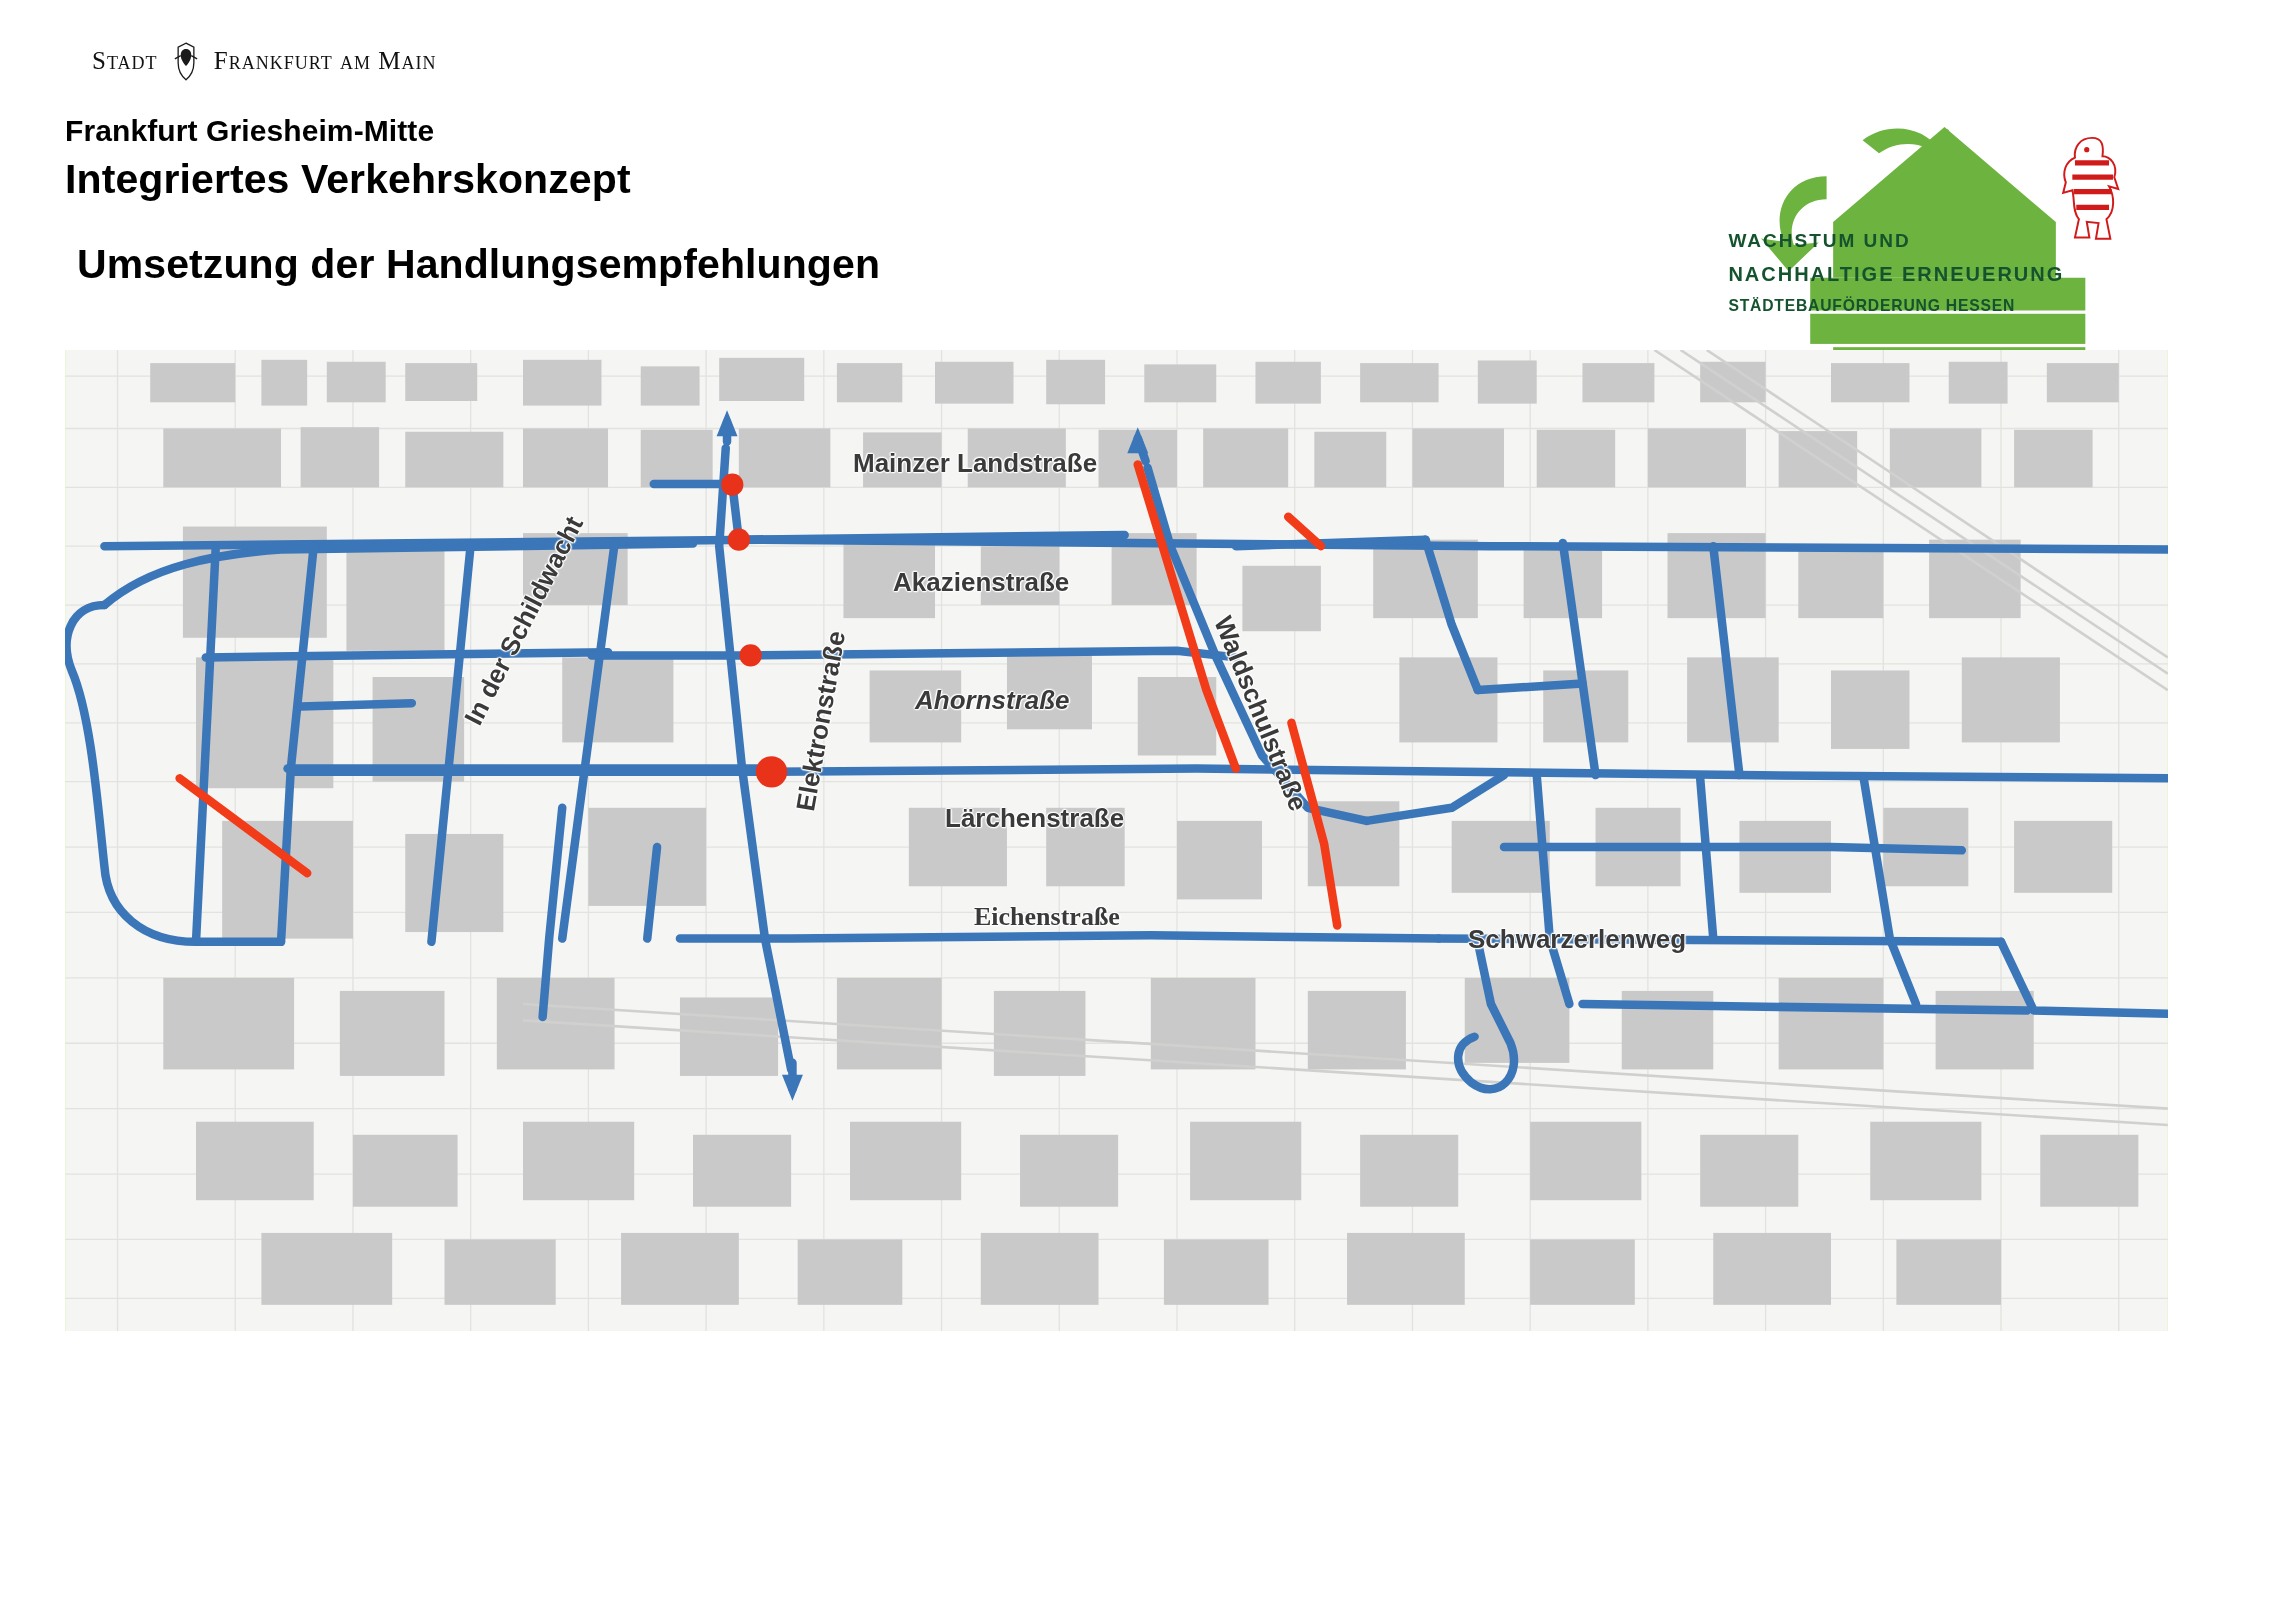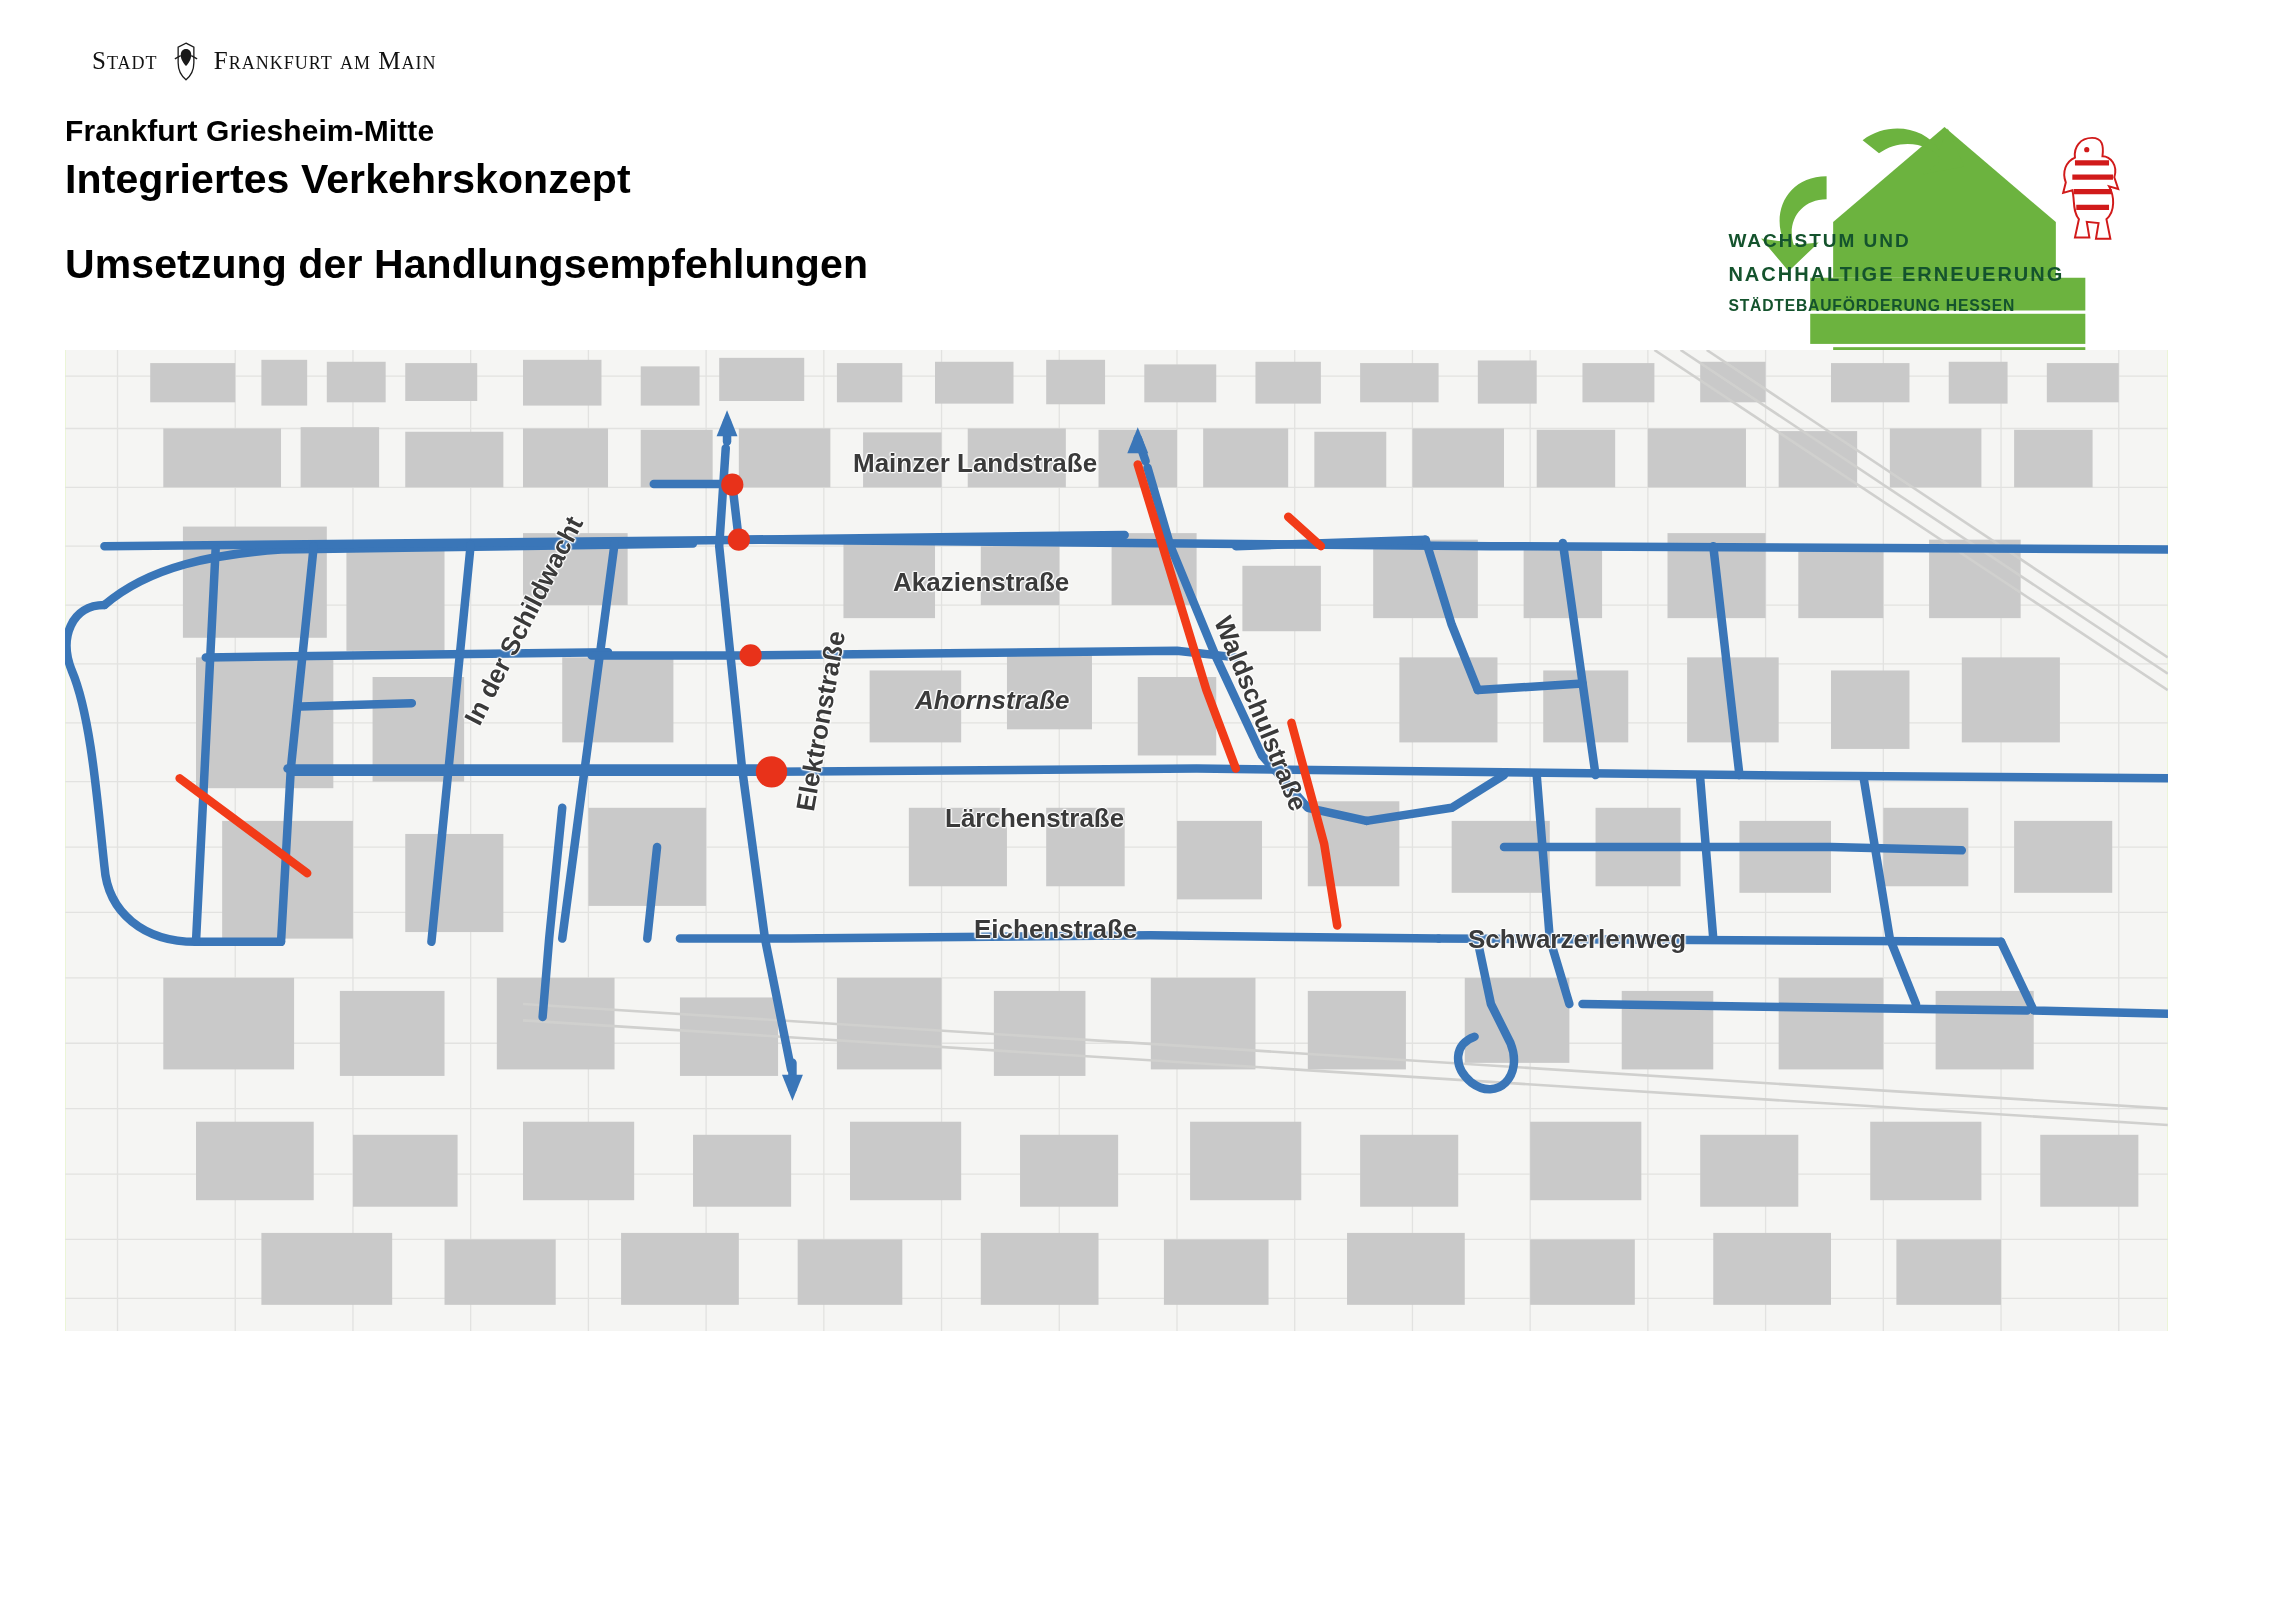--- a/index.html
+++ b/index.html
@@ -10,21 +10,21 @@
   #city-logo{position:absolute;left:92px;top:38px;width:425px;height:46px;display:flex;align-items:center;gap:9.2px;}
   #city-logo .eagle{width:38px;height:41px;position:relative;}
   #city-logo .eagle svg{width:38px;height:41px;display:block;}
   #city-logo .word1,#city-logo .word2{font-family:"Liberation Serif",serif;font-size:22px;letter-spacing:1px;color:#111;white-space:nowrap;}
   #city-logo .word1{font-variant:small-caps;font-size:25px;}
   #city-logo .word2{font-variant:small-caps;font-size:25px;}
 
   #title-block{position:absolute;left:65px;top:114px;}
   #subtitle-small{font-size:30px;font-weight:bold;letter-spacing:0.1px;margin:0 0 7.9px 0;}
   #title-main{font-size:41px;font-weight:bold;margin:0 0 38px 0;letter-spacing:0.1px;}
-  #title-second{font-size:41px;font-weight:bold;margin:0;letter-spacing:0.1px;text-align:center;}
+  #title-second{font-size:41px;font-weight:bold;margin:12px;letter-spacing:0.1px;text-align:center;}
 
   
   #programme-logo{position:absolute;right:141px;top:114px;width:406px;height:275px;}
   #prog-green{position:absolute;left:0;top:0;width:393px;height:262px;}
   #prog-text1,#prog-text2,#prog-text3{position:absolute;color:#14532d;font-weight:bold;letter-spacing:2px;text-align:left;width:100%;}
   #prog-text1{top:116px;font-size:19px;left:-19.6px;}
   #prog-text2{top:149px;font-size:20px;left:-19.6px;}
   #prog-text3{top:183px;font-size:15.7px;left:-19.6px;letter-spacing:0.8px;}
 
   
@@ -287,21 +287,21 @@
       <polygon points="1012,92 996,132 1028,132"></polygon>
       <polygon points="1640,118 1624,158 1656,158"></polygon>
       <polygon points="1112,1148 1096,1108 1128,1108"></polygon>
     </g>
   </svg>
 
   <div class="street-label" style="left:788px;top:98px;">Mainzer Landstraße</div>
   <div class="street-label" style="left:828px;top:217px;">Akazienstraße</div>
   <div class="street-label" style="left:850px;top:335px;font-style:italic;">Ahornstraße</div>
   <div class="street-label" style="left:880px;top:453px;">Lärchenstraße</div>
-  <div class="street-label" style="left:909px;top:564px;">Eichenstraße</div>
+  <div class="street-label" style="left:909px;top:552px;font-family:Liberation Serif, serif;">Eichenstraße</div>
   <div class="street-label" style="left:1403px;top:574px;">Schwarzerlenweg</div>
   <div class="street-label" style="left:393px;top:366px;transform:rotate(-63deg);transform-origin:left top;">In der Schildwacht</div>
   <div class="street-label" style="left:725px;top:458px;transform:rotate(-80deg);transform-origin:left top;">Elektronstraße</div>
   <div class="street-label" style="left:1171px;top:262px;transform:rotate(68deg);transform-origin:left top;">Waldschulstraße</div>
 </div>
 
 <div id="footer">
 
   
 

